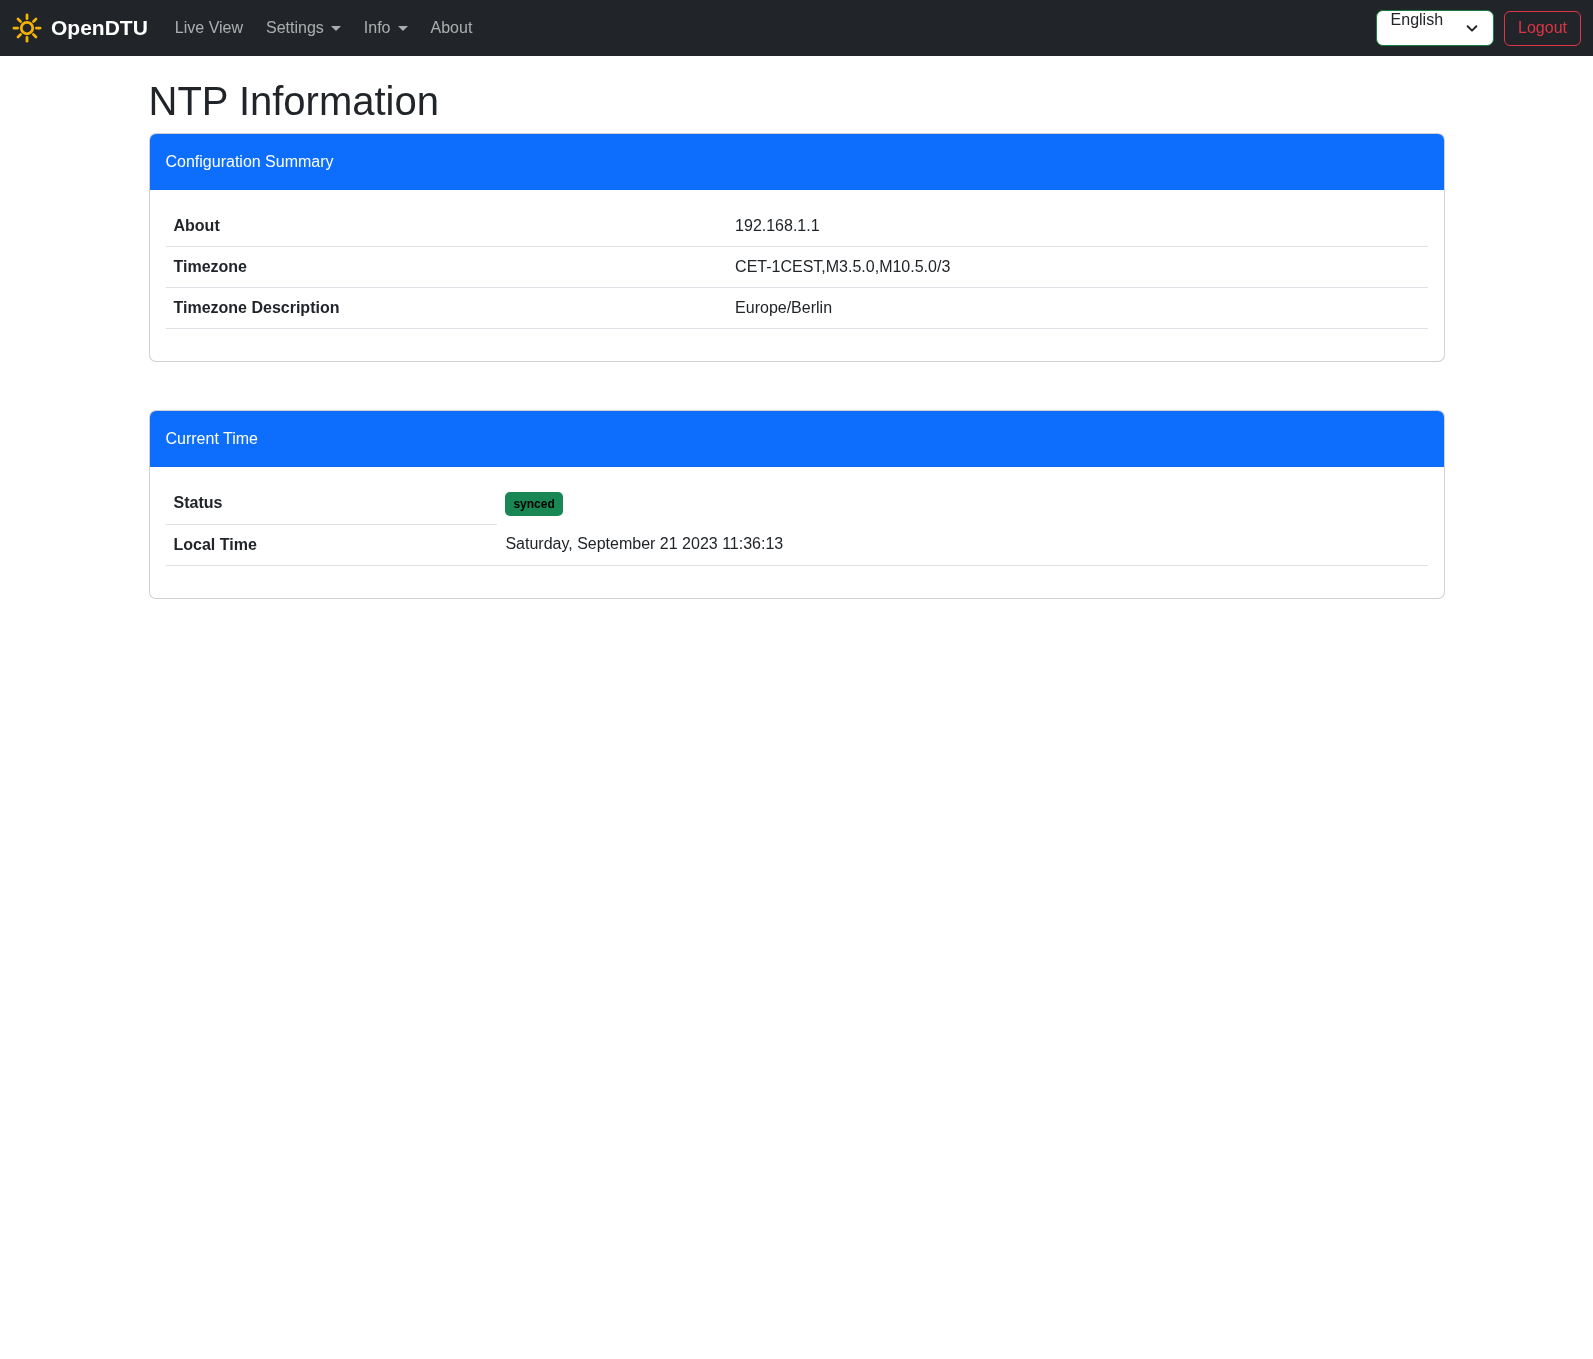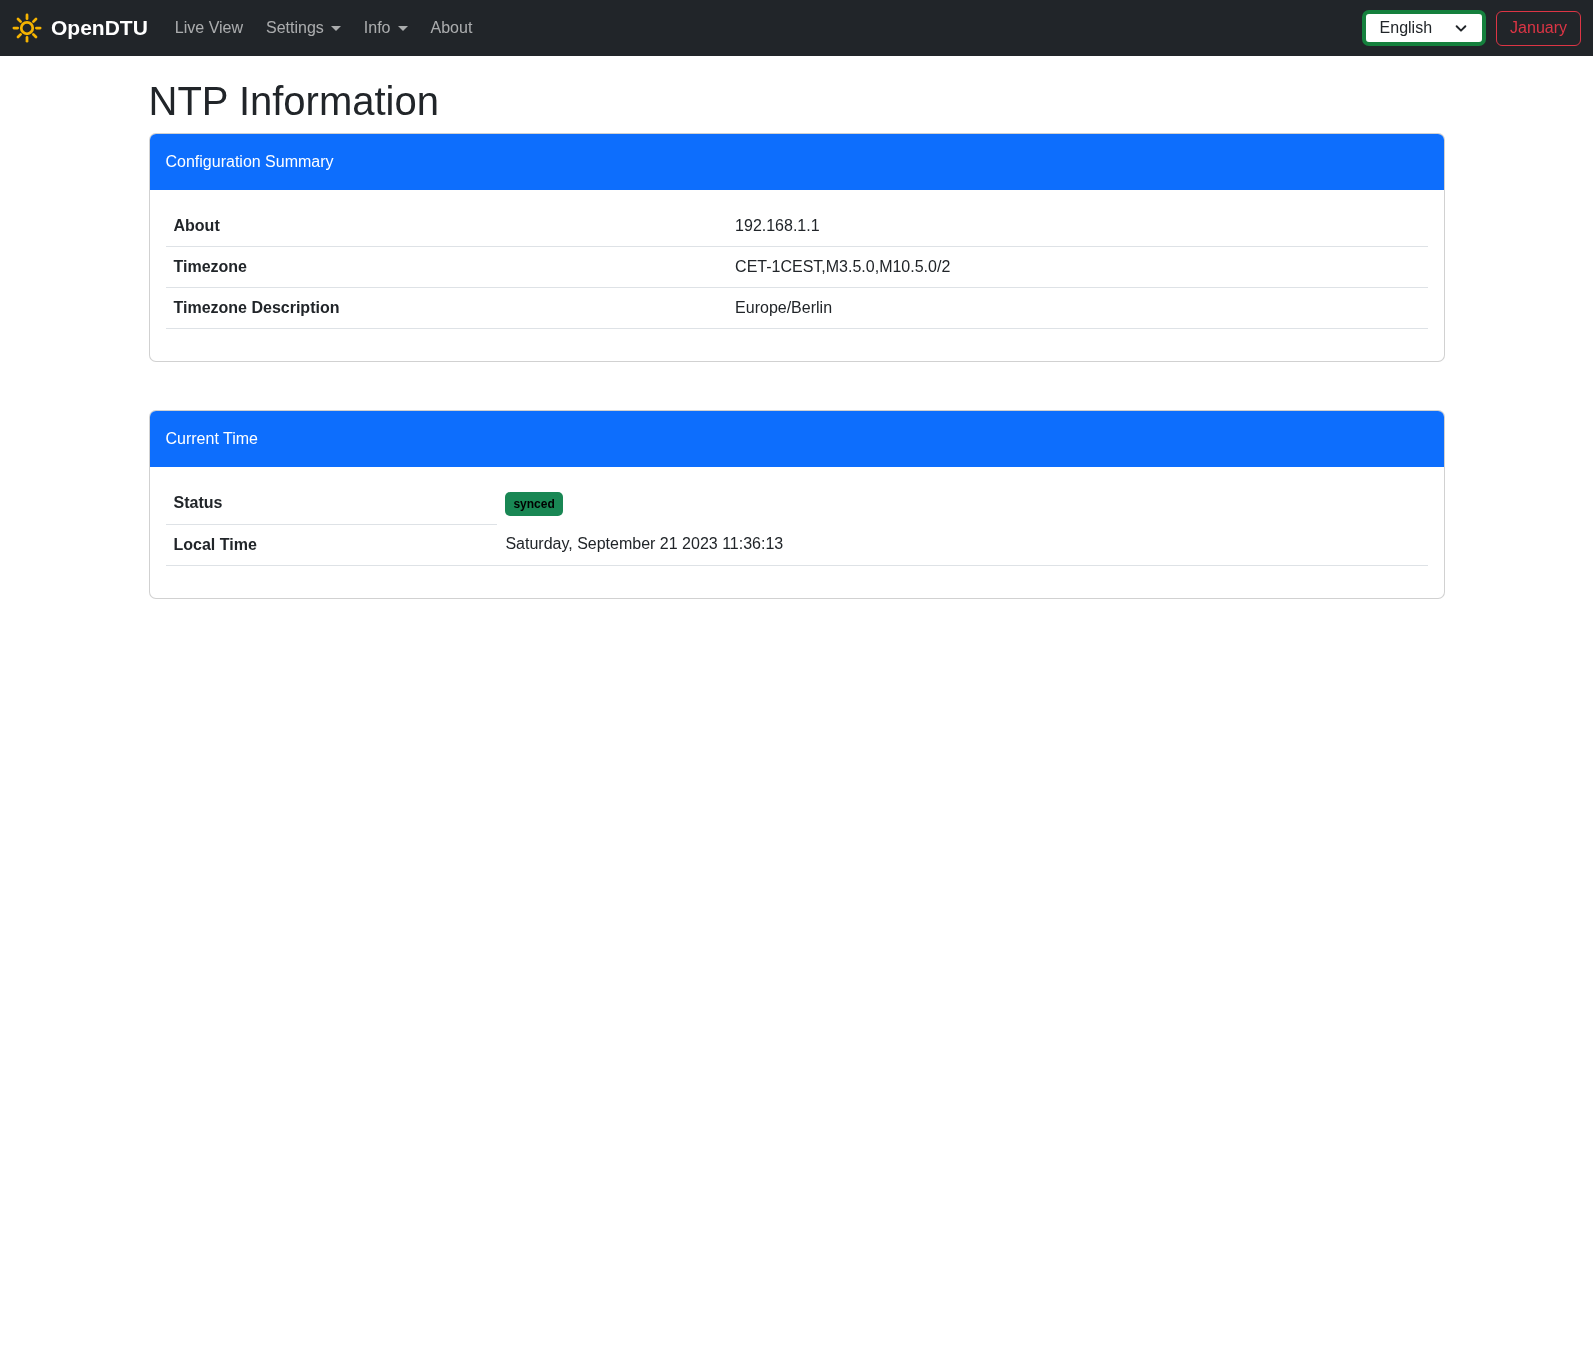--- a/index.html
+++ b/index.html
@@ -46,26 +46,25 @@
     margin-left: 7px;
     border-top: 5px solid rgba(255,255,255,0.62);
     border-left: 5px solid transparent;
     border-right: 5px solid transparent;
     vertical-align: middle;
   }
   .nav-right { margin-left: auto; display: flex; align-items: center; gap: 10px; }
   .lang-select {
     background: #ffffff;
     color: #212529;
-    border: 4px solid #15803d;
+    border: 1px solid #15803d;
     border-radius: 7px;
     height: 36px;
     padding: 0 14px;
     display: flex;
-    align-items: center;
     gap: 22px;
     font-size: 16px;
     cursor: pointer;
   }
   .select-chevron { display: inline-flex; align-items: center; }
   .logout-btn {
     background: transparent;
     border: 1px solid #dc3545;
     color: #dc3545;
     border-radius: 6px;
@@ -174,39 +173,39 @@
   </div>
   <div class="nav-right">
     <div class="lang-select">
       <span>English</span>
       <span class="select-chevron">
         <svg width="14" height="14" viewBox="0 0 16 16" fill="none" stroke="#212529" stroke-width="2.2" stroke-linecap="round" stroke-linejoin="round">
           <polyline points="3,6 8,11 13,6"></polyline>
         </svg>
       </span>
     </div>
-    <button class="logout-btn">January</button>
+    <button class="logout-btn">Logout</button>
   </div>
 </nav>
 
 <div class="container">
   <h1 class="page-title">NTP Information</h1>
 
   <div class="card">
     <div class="card-header">Configuration Summary</div>
     <div class="card-body">
       <table class="info-table table-config">
         <tbody>
           <tr>
             <th>About</th>
             <td>192.168.1.1</td>
           </tr>
           <tr>
             <th>Timezone</th>
-            <td>CET-1CEST,M3.5.0,M10.5.0/2</td>
+            <td>CET-1CEST,M3.5.0,M10.5.0/3</td>
           </tr>
           <tr>
             <th>Timezone Description</th>
             <td>Europe/Berlin</td>
           </tr>
         </tbody>
       </table>
     </div>
   </div>
 

